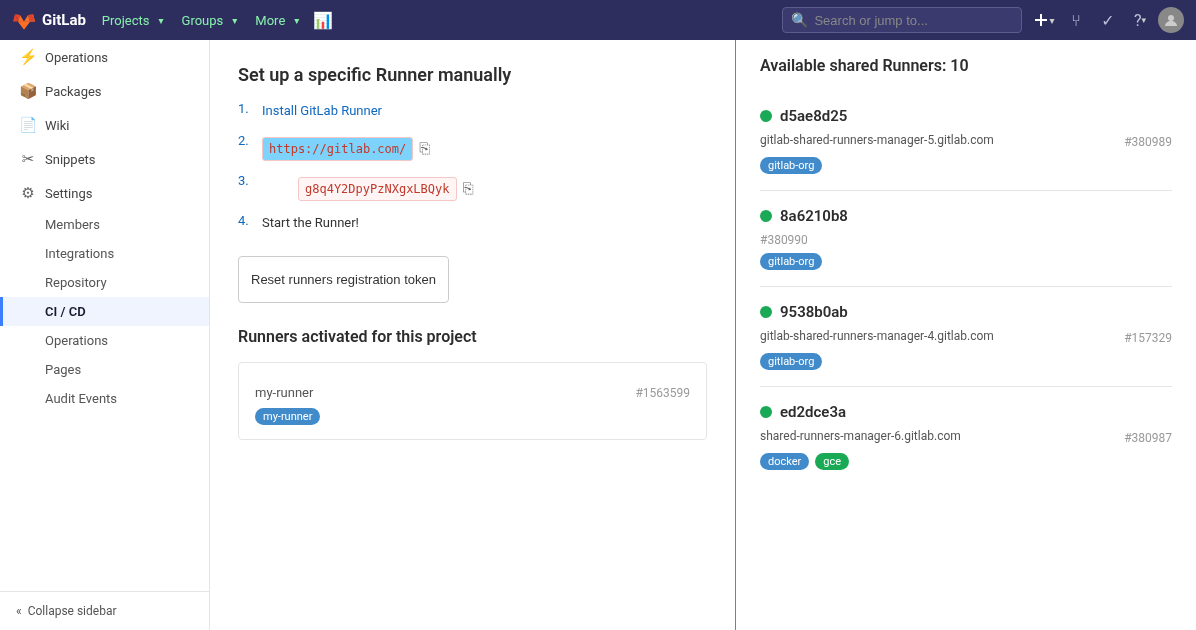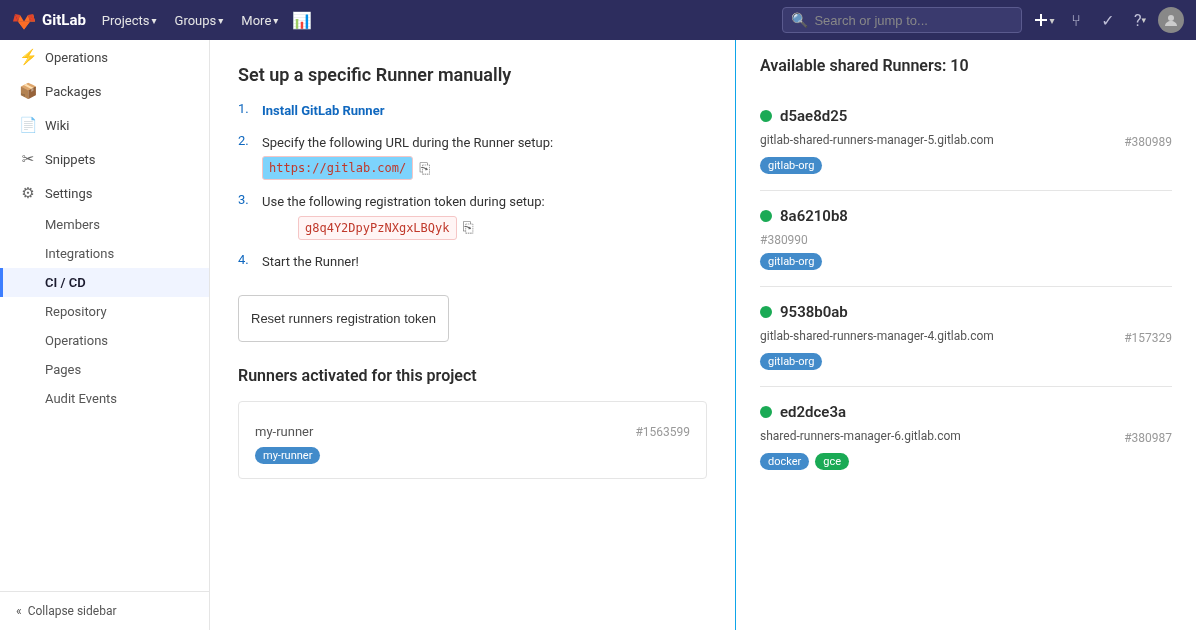--- a/index.html
+++ b/index.html
@@ -5,21 +5,21 @@
     * { box-sizing: border-box; margin: 0; padding: 0; }
     body { font-family: -apple-system, BlinkMacSystemFont, 'Segoe UI', Roboto, sans-serif; font-size: 14px; background: #f0f0f0; }
 
     
     .topnav {
       display: flex; align-items: center; background: #2d2d5e; height: 40px; padding: 0 12px; gap: 8px; position: fixed; top: 0; left: 0; right: 0; z-index: 100;
     }
     .topnav-logo { display: flex; align-items: center; gap: 6px; color: #fff; font-weight: bold; font-size: 15px; }
     .topnav-logo svg { width: 24px; height: 24px; }
     .topnav-nav { display: flex; align-items: center; gap: 2px; }
-    .topnav-nav-item { color: #e5e5e5; font-size: 13px; padding: 4px 8px; cursor: pointer; display: flex; align-items: center; gap: 2px; border-radius: 3px; }
+    .topnav-nav-item { color: #86efac; font-size: 13px; padding: 4px 8px; cursor: pointer; display: flex; align-items: center; gap: 9px; border-radius: 3px; }
     .topnav-spacer { flex: 1; }
     .topnav-search {
       display: flex; align-items: center; background: #3a3a6e; border: 1px solid #5a5a8e; border-radius: 4px; padding: 4px 8px; gap: 6px; width: 240px;
     }
     .topnav-search input { background: none; border: none; color: #ccc; font-size: 13px; outline: none; width: 180px; }
     .topnav-search input::placeholder { color: #888; }
     .topnav-icons { display: flex; align-items: center; gap: 4px; }
     .topnav-icon { color: #c0c0d8; width: 28px; height: 28px; display: flex; align-items: center; justify-content: center; cursor: pointer; border-radius: 3px; font-size: 16px; }
     .topnav-avatar { width: 26px; height: 26px; border-radius: 50%; background: #888; display: flex; align-items: center; justify-content: center; cursor: pointer; }
 
@@ -39,21 +39,21 @@
     .content-area { display: flex; height: 100%; }
     .left-panel { flex: 1; padding: 24px 28px; border-right: 1px solid #0ea5e9; overflow-y: auto; }
     .right-panel { width: 460px; padding: 16px 24px; overflow-y: auto; background: #fff; }
 
     
     .setup-title { font-size: 18px; font-weight: 600; margin-bottom: 16px; color: #2d2d2d; }
     .setup-steps { list-style: none; }
     .setup-step { margin-bottom: 12px; display: flex; align-items: flex-start; gap: 6px; }
     .setup-step-num { color: #1068bf; font-size: 13px; flex-shrink: 0; min-width: 18px; }
     .setup-step-content { font-size: 13px; color: #333; line-height: 1.5; }
-    .setup-step-link { color: #1068bf; text-decoration: none; font-weight: bold; }
+    .setup-step-link { color: #1068bf; text-decoration: none; }
     .step-url-row { display: flex; align-items: center; gap: 6px; margin-top: 4px; }
     .step-url { color: #c0392b; background: #7dd3fc; border: 1px solid #f5c6c6; border-radius: 3px; padding: 2px 6px; font-family: monospace; font-size: 12px; }
     .step-token { color: #c0392b; background: #fff5f5; border: 1px solid #f5c6c6; border-radius: 3px; padding: 2px 6px; font-family: monospace; font-size: 12px; margin-left: 36px; }
     .copy-icon { cursor: pointer; color: #666; font-size: 14px; }
     .reset-btn { border: 1px solid #ccc; background: #fff; color: #333; padding: 15px 12px; border-radius: 4px; cursor: pointer; font-size: 13px; margin-top: 12px; }
 
     .runners-title { font-size: 16px; font-weight: 600; margin: 24px 0 16px; color: #2d2d2d; }
     .runner-card { border: 1px solid #e5e5e5; border-radius: 4px; padding: 14px 16px; background: #fff; }
     .runner-header { display: flex; align-items: center; gap: 8px; }
     .runner-dot { width: 12px; height: 12px; border-radius: 50%; background: #1aaa55; flex-shrink: 0; }
@@ -176,25 +176,25 @@
       <span class="icon">⚙</span>
       <span>Settings</span>
     </div>
 
     <div class="sidebar-sub-item">
       <span>Members</span>
     </div>
     <div class="sidebar-sub-item">
       <span>Integrations</span>
     </div>
+    <div class="sidebar-sub-item">
+      <span>Repository</span>
+    </div>
     <div class="sidebar-sub-item active">
       <span>CI / CD</span>
-    </div>
-    <div class="sidebar-sub-item">
-      <span>Repository</span>
     </div>
     <div class="sidebar-sub-item">
       <span>Operations</span>
     </div>
     <div class="sidebar-sub-item">
       <span>Pages</span>
     </div>
     <div class="sidebar-sub-item">
       <span>Audit Events</span>
     </div>
@@ -214,31 +214,29 @@
         <ol class="setup-steps">
           <li class="setup-step">
             <span class="setup-step-num">1.</span>
             <div class="setup-step-content">
               <a class="setup-step-link" href="#">Install GitLab Runner</a>
             </div>
           </li>
           <li class="setup-step">
             <span class="setup-step-num">2.</span>
             <div class="setup-step-content">
-              <span>Specify the following URL during the Runner setup:</span>
               <div class="step-url-row">
                 <span class="step-url">https://gitlab.com/</span>
                 <span class="copy-icon" title="Copy">⎘</span>
               </div>
             </div>
           </li>
           <li class="setup-step">
             <span class="setup-step-num">3.</span>
             <div class="setup-step-content">
-              <span>Use the following registration token during setup:</span>
               <div class="step-url-row">
                 <span class="step-token">g8q4Y2DpyPzNXgxLBQyk</span>
                 <span class="copy-icon" title="Copy">⎘</span>
               </div>
             </div>
           </li>
           <li class="setup-step">
             <span class="setup-step-num">4.</span>
             <div class="setup-step-content">
               <span>Start the Runner!</span>

